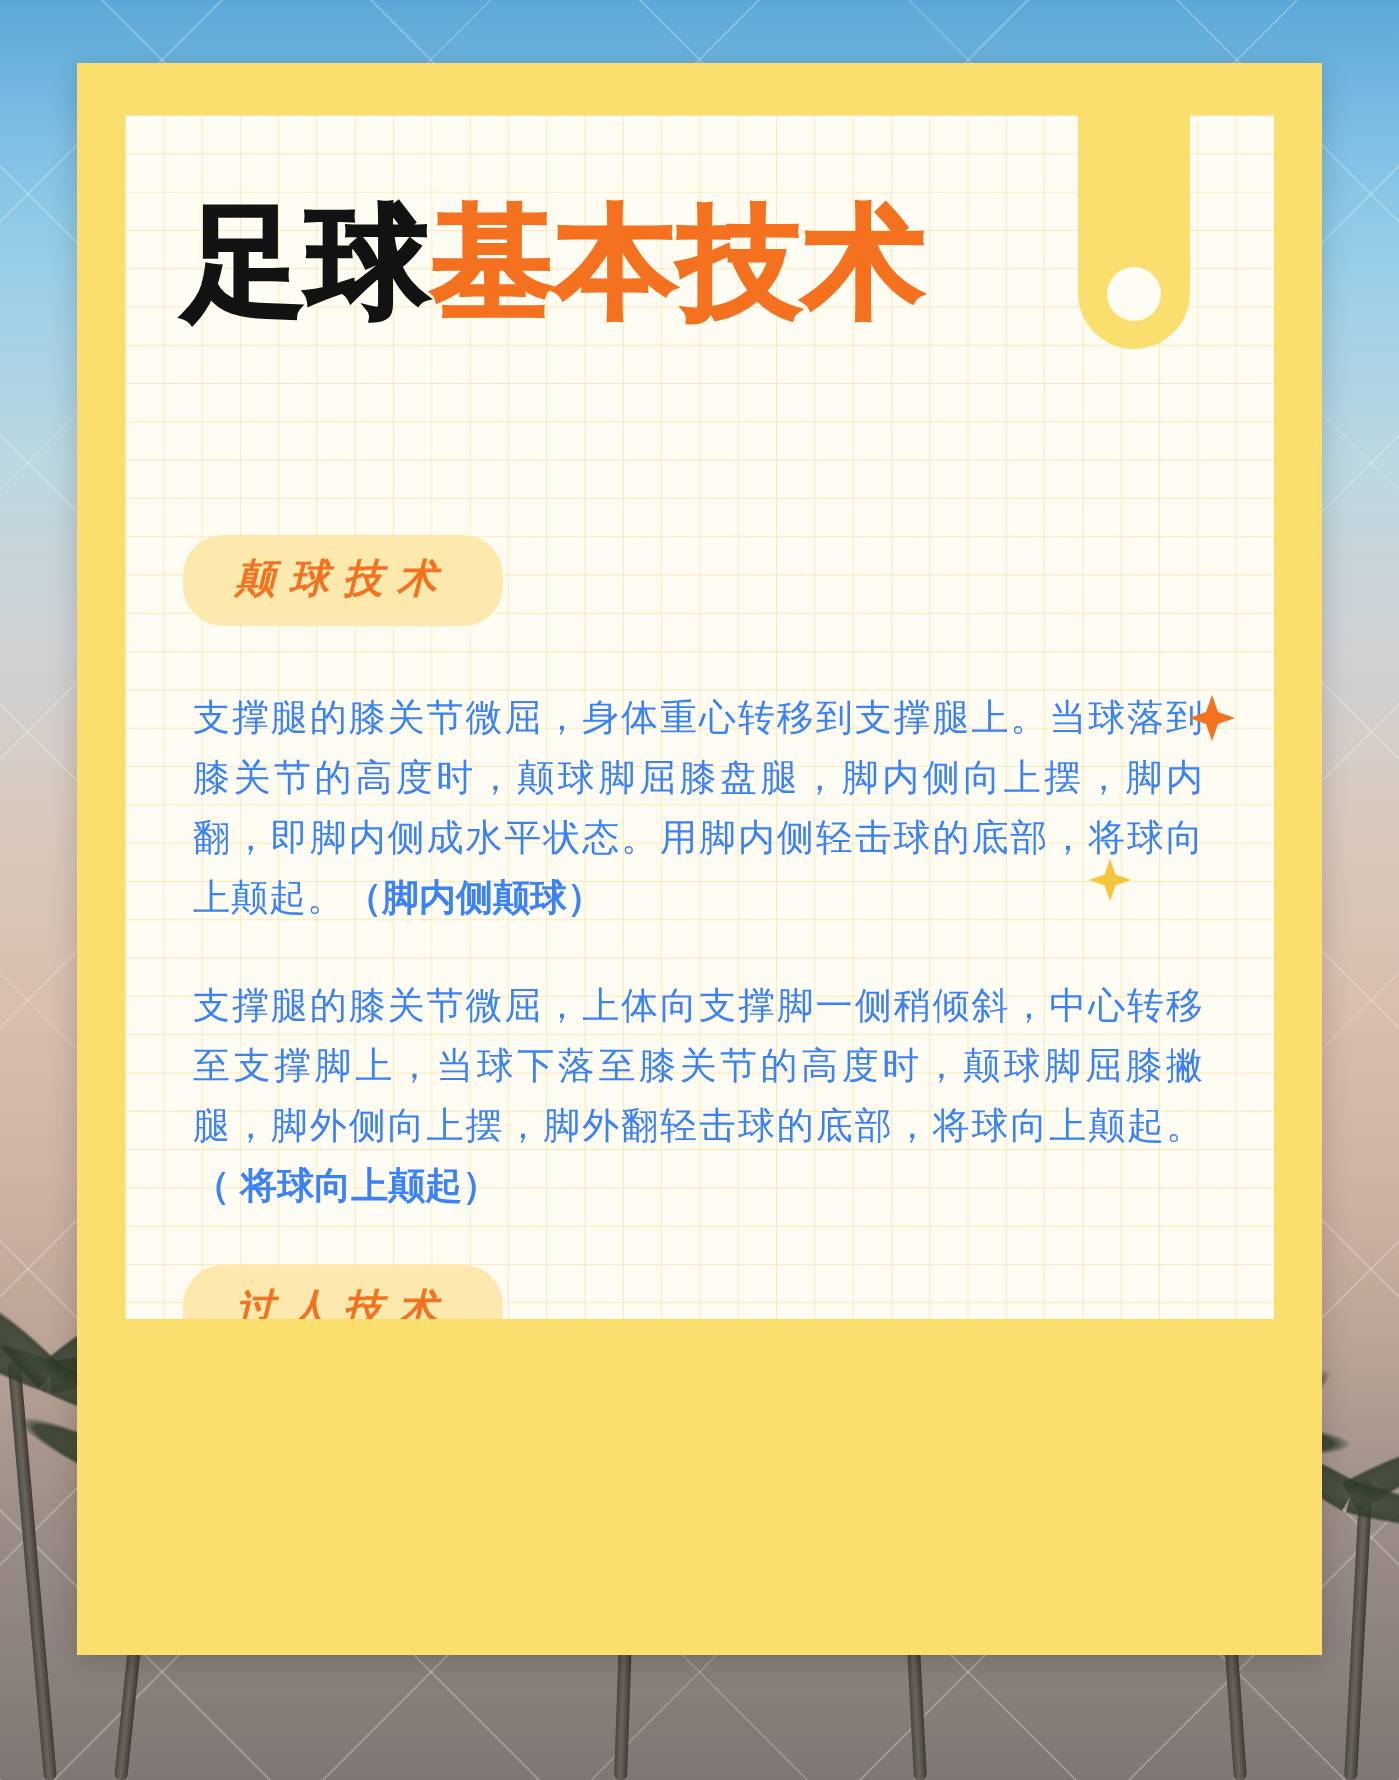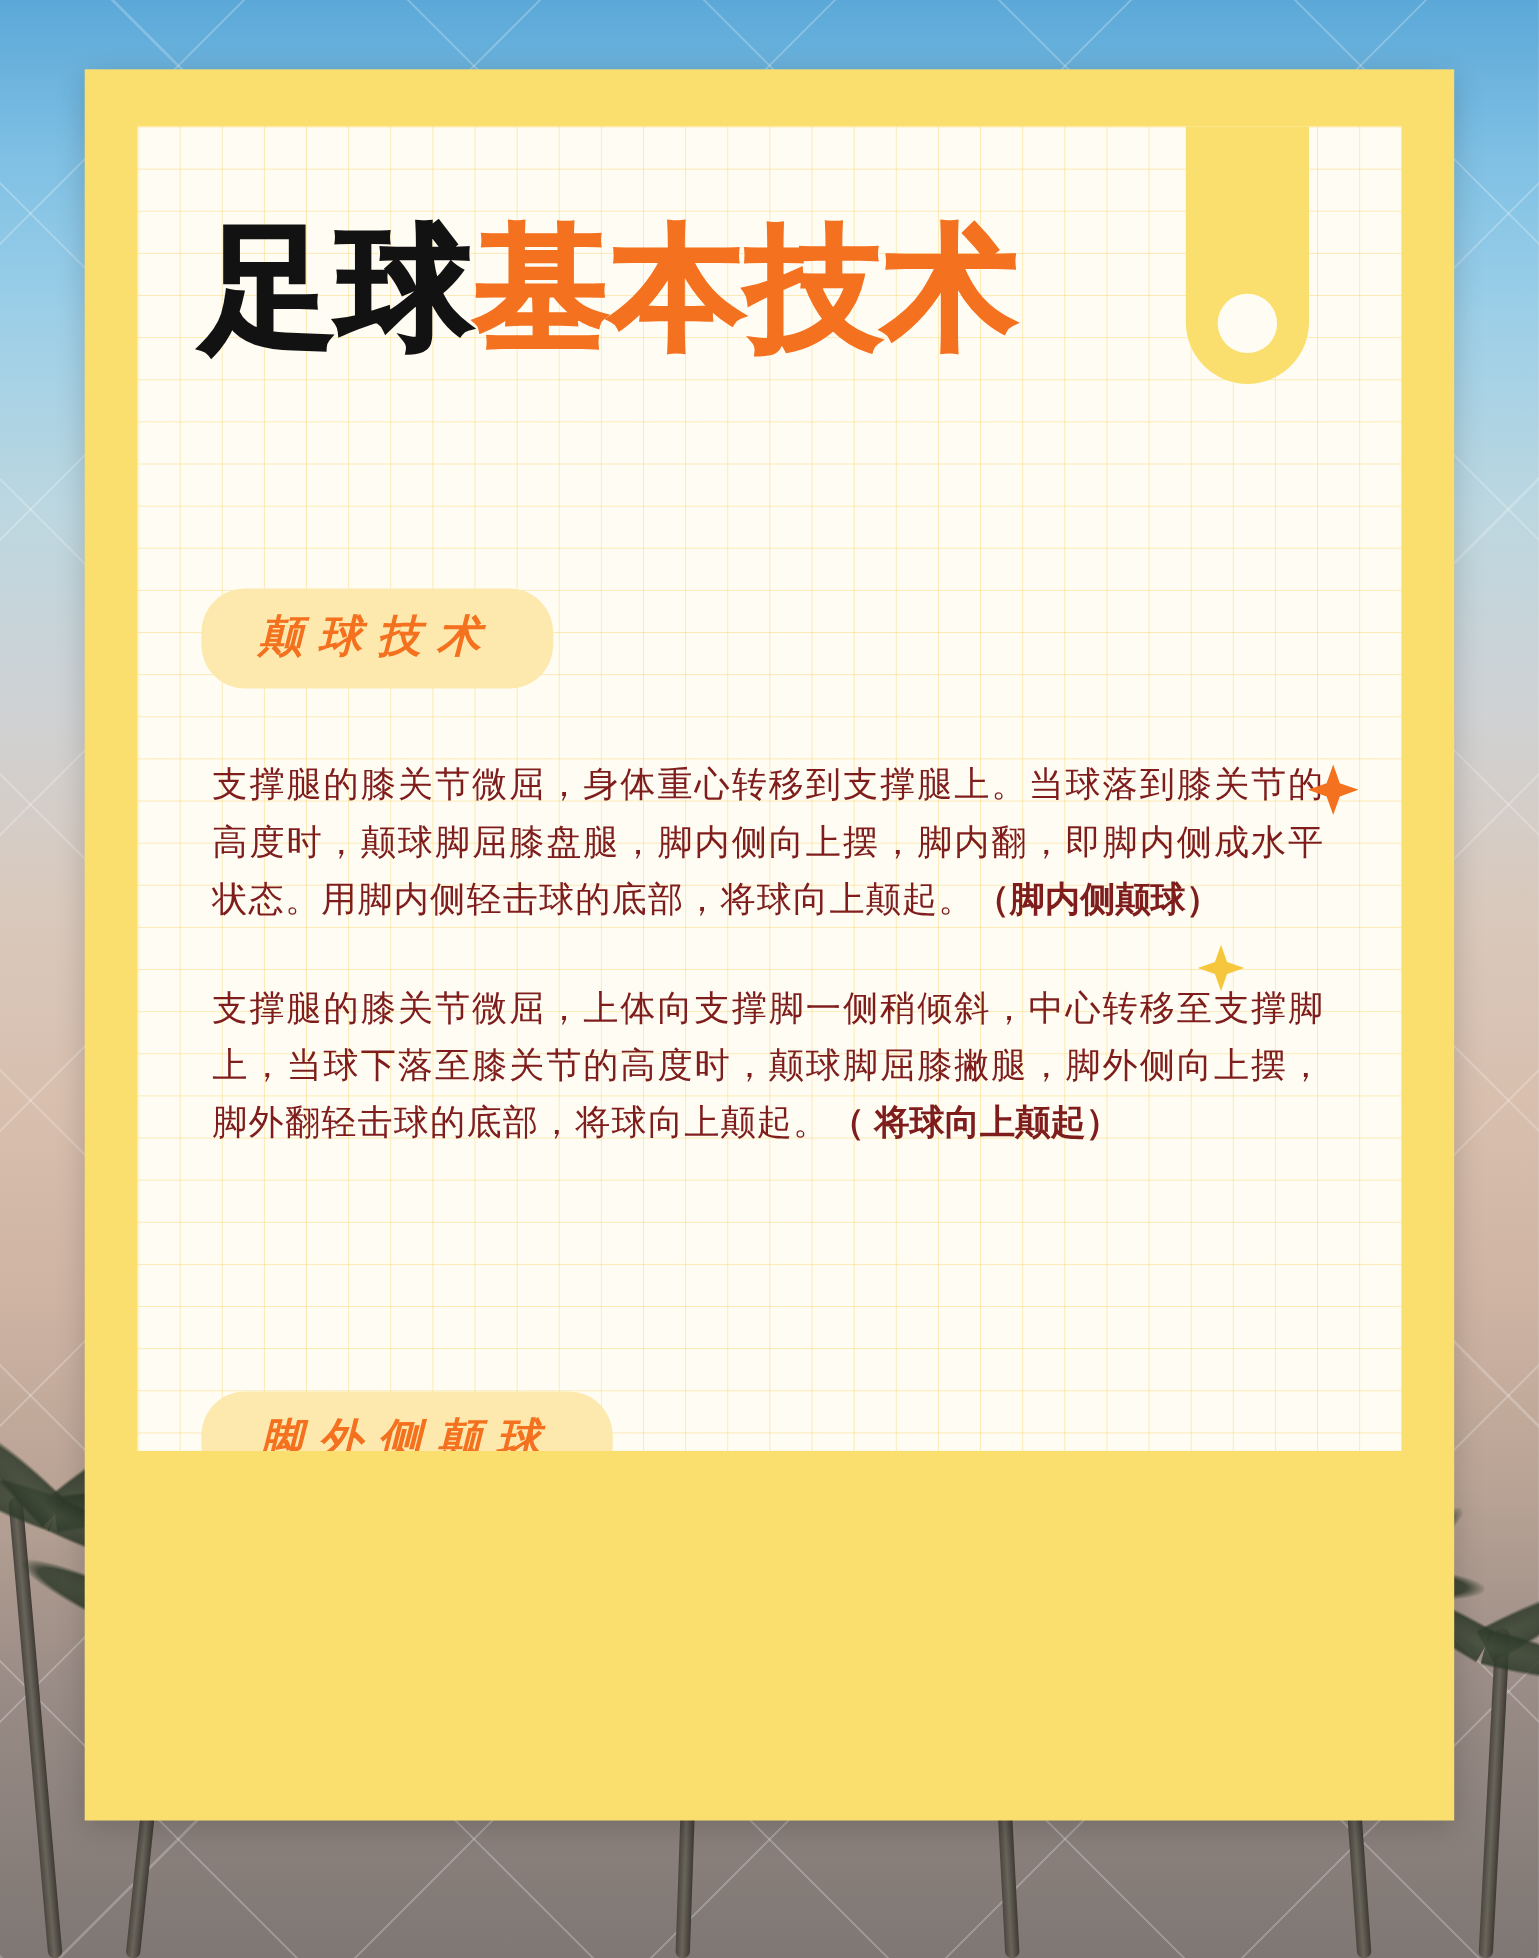--- a/index.html
+++ b/index.html
@@ -164,23 +164,23 @@
     color: #f4711f;
     font-size: 40px;
     font-weight: 400;
     letter-spacing: 14px;
     font-style: italic;
     -webkit-text-stroke: 1.2px #f4711f;
   }
 
   .para {
     margin: 0 70px 0 68px;
-    font-size: 32px;
+    font-size: 37px;
     line-height: 1.62;
-    color: #7f1d1d;
+    color: #3b82f6;
     letter-spacing: 1px;
     text-align: justify;
   }
   .para + .para { margin-top: 48px; }
   .para b {
     font-weight: 700;
     letter-spacing: 0;
   }
 
   
@@ -260,21 +260,21 @@
 
         <div class="section sec1">
           <div class="pill">颠球技术</div>
           <div class="sec1-body">
             <p class="para"><span>支撑腿的膝关节微屈，身体重心转移到支撑腿上。当球落到膝关节的高度时，颠球脚屈膝盘腿，脚内侧向上摆，脚内翻，即脚内侧成水平状态。用脚内侧轻击球的底部，将球向上颠起。</span><b>（脚内侧颠球）</b></p>
             <p class="para"><span>支撑腿的膝关节微屈，上体向支撑脚一侧稍倾斜，中心转移至支撑脚上，当球下落至膝关节的高度时，颠球脚屈膝撇腿，脚外侧向上摆，脚外翻轻击球的底部，将球向上颠起。</span><b>（ 将球向上颠起）</b></p>
           </div>
         </div>
 
         <div class="section sec2">
-          <div class="pill">脚外侧颠球</div>
+          <div class="pill">过人技术</div>
         </div>
 
         <svg class="sparkle s1" width="50" height="50" viewBox="0 0 50 50">
           <path d="M25 2 L31 19 L48 25 L31 31 L25 48 L19 31 L2 25 L19 19 Z" fill="#f4711f"></path>
         </svg>
         <svg class="sparkle s2" width="46" height="46" viewBox="0 0 50 50">
           <path d="M25 2 L31 19 L48 25 L31 31 L25 48 L19 31 L2 25 L19 19 Z" fill="#f6c63c"></path>
         </svg>
 
       </div>

